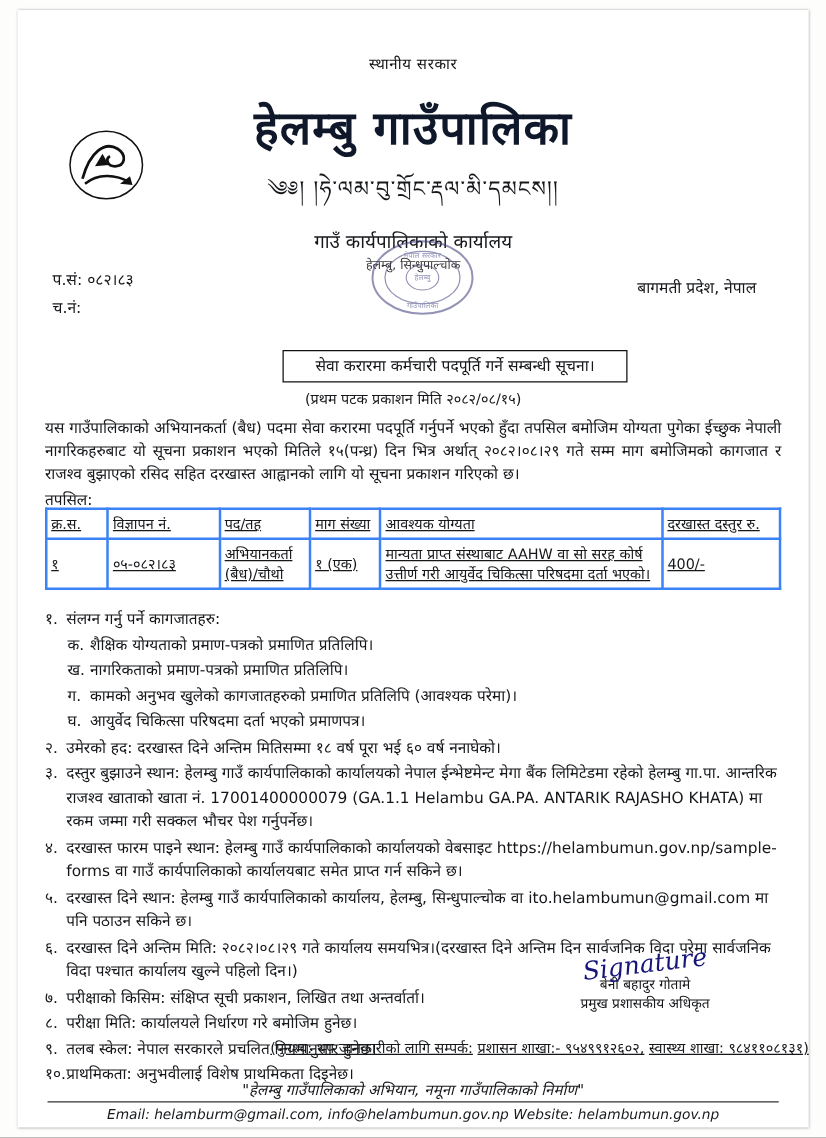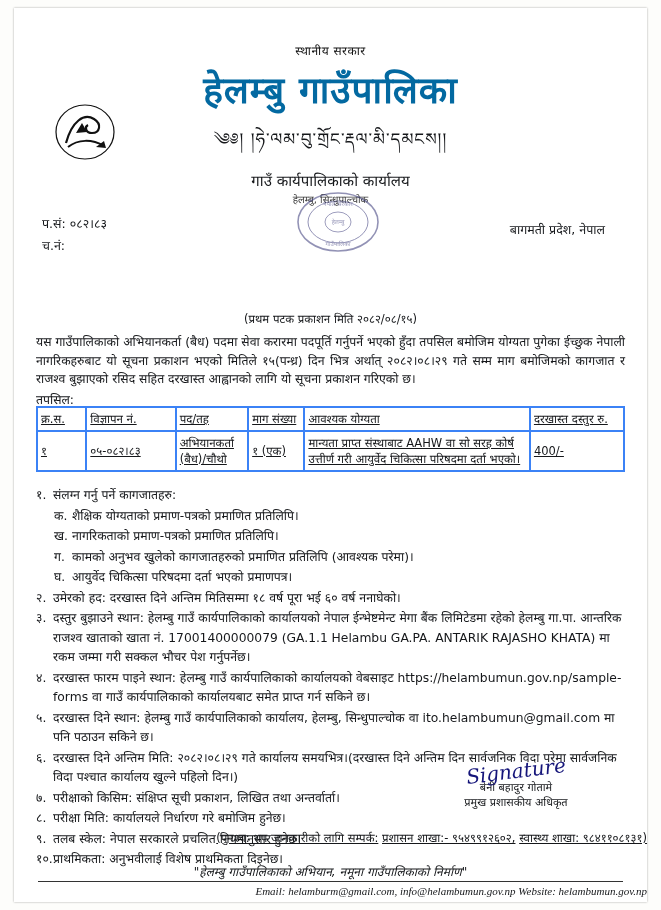--- a/index.html
+++ b/index.html
@@ -33,22 +33,22 @@
   }
   .hdr .gov {
     font-size: 12px;
     letter-spacing: .5px;
     color: #111;
   }
   .hdr .muni {
     font-size: 37px;
     font-weight: bold;
     letter-spacing: 1px;
-    margin-top: 4px;
-    color: #0369a1;
+    margin-top: 16px;
+    color: #0f172a;
   }
   .hdr .tibet {
     font-size: 17px;
     margin-top: 6px;
     letter-spacing: 1px;
   }
   .hdr .office {
     font-size: 15px;
     margin-top: 2px;
   }
@@ -193,24 +193,23 @@
     position: absolute;
     left: 24px;
     right: 24px;
     top: 873px;
     border-top: 1px solid #333;
   }
   .footer {
     position: absolute;
     left: 0; right: 0;
     top: 877px;
-    text-align: right;
+    text-align: center;
     font-size: 11px;
     font-style: italic;
-    font-family: Liberation Serif, serif;
   }
 </style>
 </head>
 <body>
 
 <div class="page">
   <div class="sheet">
 
     <div class="emblem">
       <svg width="62" height="58" viewBox="0 0 62 58">
@@ -241,20 +240,21 @@
       </svg>
     </div>
 
     <div class="refs">
       <div>प.सं: ०८२।८३</div>
       <div>च.नं:</div>
     </div>
 
     <div class="province">बागमती प्रदेश, नेपाल</div>
 
+    <div class="notice-title">सेवा करारमा कर्मचारी पदपूर्ति गर्ने सम्बन्धी सूचना।</div>
     <div class="pub-date">(प्रथम पटक प्रकाशन मिति २०८२/०८/१५)</div>
 
     <div class="body-para">यस गाउँपालिकाको अभियानकर्ता (बैध) पदमा सेवा करारमा पदपूर्ति गर्नुपर्ने भएको हुँदा तपसिल बमोजिम योग्यता पुगेका ईच्छुक नेपाली नागरिकहरुबाट यो सूचना प्रकाशन भएको मितिले १५(पन्ध्र) दिन भित्र अर्थात् २०८२।०८।२९ गते सम्म माग बमोजिमको कागजात र राजश्व बुझाएको रसिद सहित दरखास्त आह्वानको लागि यो सूचना प्रकाशन गरिएको छ।</div>
     <div class="tapsil">तपसिल:</div>
 
     <table class="tbl">
       <thead>
         <tr>
           <th class="c1">क्र.स.</th>
           <th class="c2">विज्ञापन नं.</th>

